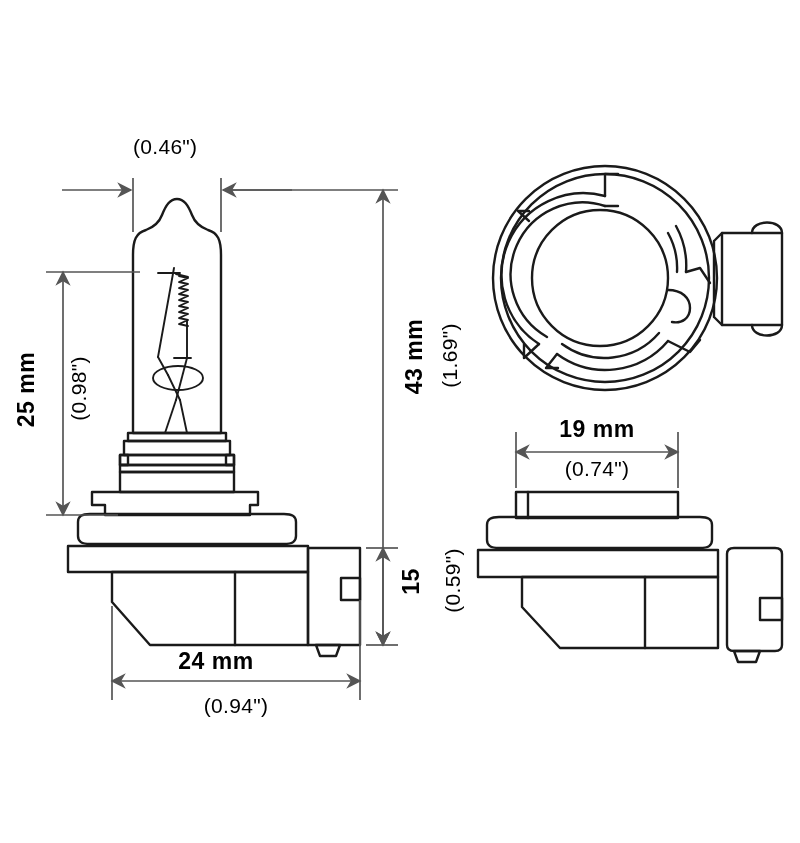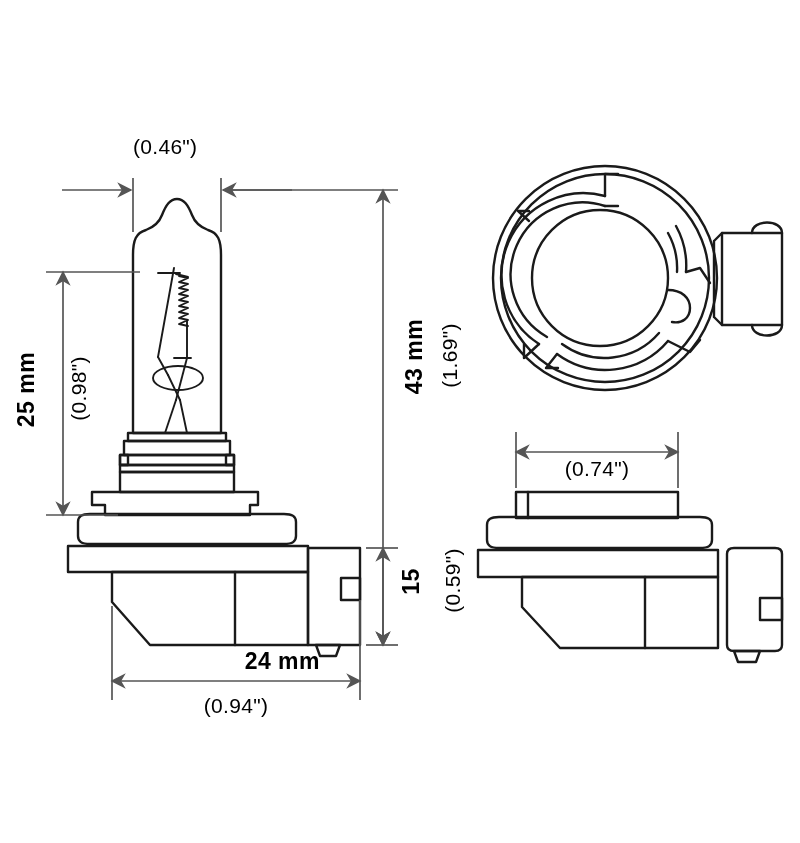--- a/index.html
+++ b/index.html
@@ -219,18 +219,19 @@
 
   <div class="dim-label dim-primary rot-left" style="left:-14px; top:378px; width:80px; text-align:center;">25 mm</div>
   <div class="dim-label dim-secondary rot-left" style="left:38px; top:378px; width:80px; text-align:center;">(0.98")</div>
 
   <div class="dim-label dim-primary rot-left" style="left:374px; top:345px; width:80px; text-align:center;">43 mm</div>
   <div class="dim-label dim-secondary rot-left" style="left:409px; top:345px; width:80px; text-align:center;">(1.69")</div>
 
   <div class="dim-label dim-primary rot-left" style="left:381px; top:570px; width:60px; text-align:center;">15</div>
   <div class="dim-label dim-secondary rot-left" style="left:412px; top:570px; width:80px; text-align:center;">(0.59")</div>
 
-  <div class="dim-label dim-primary" style="left:112px; top:650px; width:208px; text-align:right;">24 mm</div>
+  <div class="dim-label dim-primary" style="left:112px; top:650px; width:208px; text-align:center;">24 mm</div>
   <div class="dim-label dim-secondary" style="left:112px; top:695px; width:248px; text-align:center;">(0.94")</div>
 
+  <div class="dim-label dim-primary" style="left:516px; top:418px; width:162px; text-align:center;">19 mm</div>
   <div class="dim-label dim-secondary" style="left:516px; top:458px; width:162px; text-align:center;">(0.74")</div>
 
 </div>
 
 </body></html>

